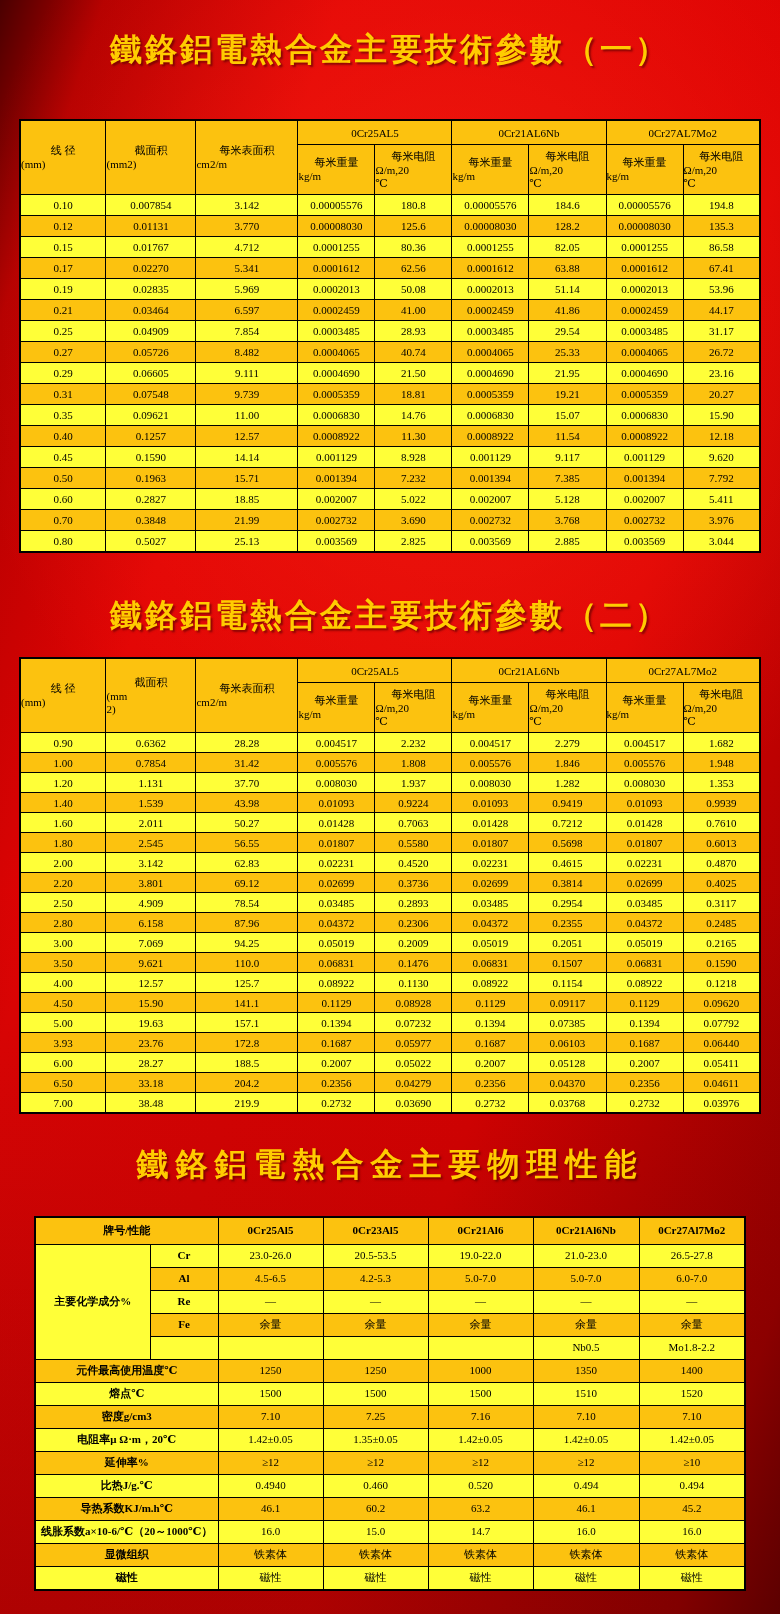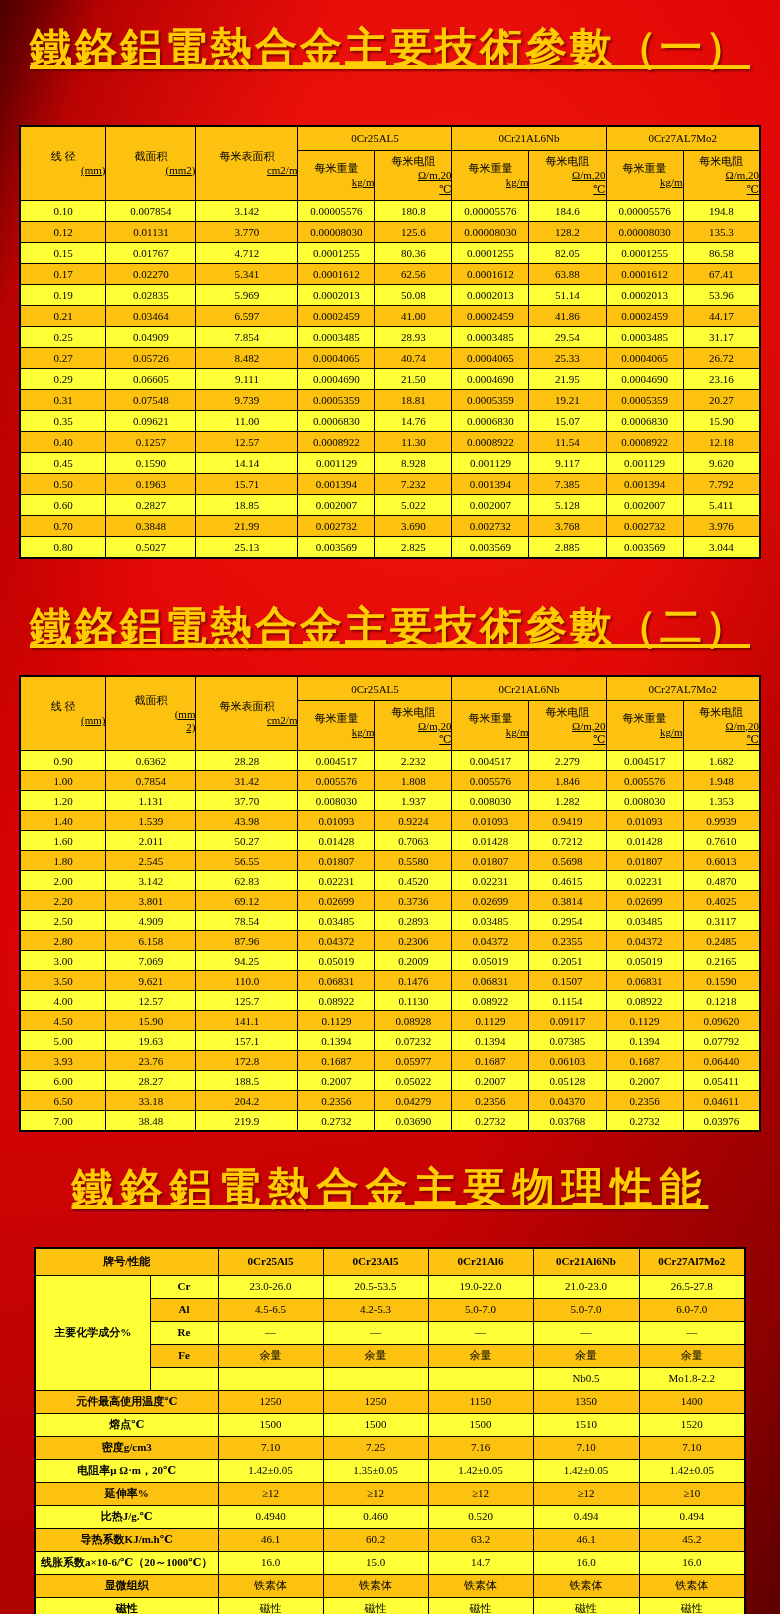--- a/index.html
+++ b/index.html
@@ -5,25 +5,24 @@
   html,body{margin:0;padding:0;}
   body{
     width:780px;height:1614px;overflow:hidden;position:relative;
     font-family:"Liberation Sans",sans-serif;
     background:
       radial-gradient(90% 50% at 58% 20%, rgba(255,45,25,0.55), rgba(255,45,25,0) 70%),
       linear-gradient(to bottom, rgba(0,0,0,0) 55%, rgba(60,0,0,0.30) 100%),
       linear-gradient(108deg,#4a0000 0%,#b30000 8%,#e10404 26%,#dd0202 64%,#9e0000 92%,#6a0000 100%);
   }
   .big-title{
-    margin:4px;text-align:center;color:#ffcc00;
+    margin:11px;text-align:center;color:#ffcc00;
     font-family:"DejaVu Serif","Liberation Serif",serif;
-    font-weight:bold;font-size:42px;line-height:1.25;letter-spacing:3px;
+    font-weight:bold;font-size:32px;line-height:1.25;letter-spacing:3px;
     text-shadow:2px 2px 2px rgba(90,0,0,0.65);
-    text-decoration:underline;
   }
   .title-1{padding-top:18px;}
   .title-2{margin-top:42px;}
   .title-3{margin-top:30px;letter-spacing:7px;}
   table{border-collapse:collapse;table-layout:fixed;}
   td{
     border:1px solid #000;text-align:center;vertical-align:middle;
     color:#000;font-family:"Liberation Serif","DejaVu Serif",serif;
     font-size:11px;padding:0;overflow:hidden;
   }
@@ -32,21 +31,21 @@
   .param-table.t1{margin-top:50px;}
   .param-table.t2{margin-top:22px;}
   .param-table thead td{background:#fcc20f;}
   .param-table thead tr.group-row td{height:23px;}
   .param-table thead tr.sub-row td{height:49px;}
   .param-table tbody tr:nth-child(odd) td{background:#ffff38;}
   .param-table tbody tr:nth-child(even) td{background:#fcc20f;}
   .t1 tbody td{height:20px;}
   .t2 tbody td{height:19px;}
   .ht{text-align:center;}
-  .hu{text-align:right;white-space:pre-line;line-height:1.2;text-decoration:underline;}
+  .hu{text-align:left;white-space:pre-line;line-height:1.2;}
   
   .phys-table{width:710px;margin:32px auto 0;border:2px solid #000;background:#fcc20f;}
   .phys-table td{height:22px;line-height:1.25;}
   .phys-table tr:first-child td{height:26px;}
   .phys-table tr:nth-child(odd) td{background:#fcc20f;}
   .phys-table tr:nth-child(even) td{background:#ffff38;}
   .phys-table td.lbl{font-weight:bold;text-align:center;}
 </style>
 </head>
 <body>
@@ -639,21 +638,21 @@
         <td></td>
         <td></td>
         <td></td>
         <td>Nb0.5</td>
         <td>Mo1.8-2.2</td>
       </tr>
       <tr>
         <td colspan="2" class="lbl">元件最高使用温度℃</td>
         <td>1250</td>
         <td>1250</td>
-        <td>1150</td>
+        <td>1000</td>
         <td>1350</td>
         <td>1400</td>
       </tr>
       <tr>
         <td colspan="2" class="lbl">熔点℃</td>
         <td>1500</td>
         <td>1500</td>
         <td>1500</td>
         <td>1510</td>
         <td>1520</td>

